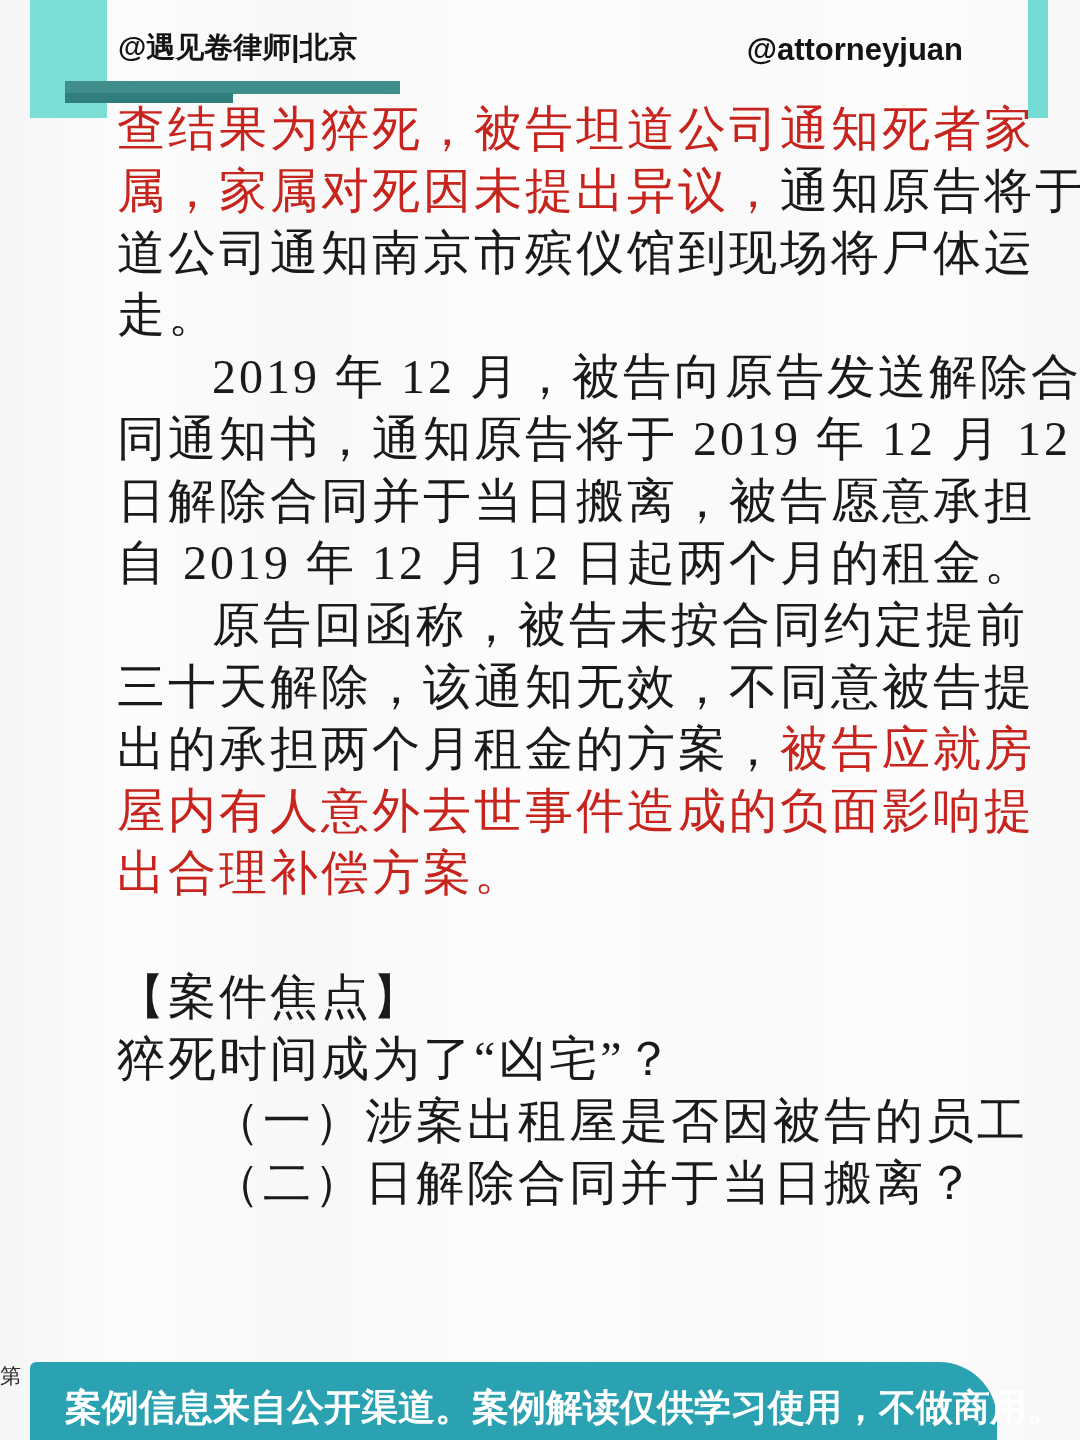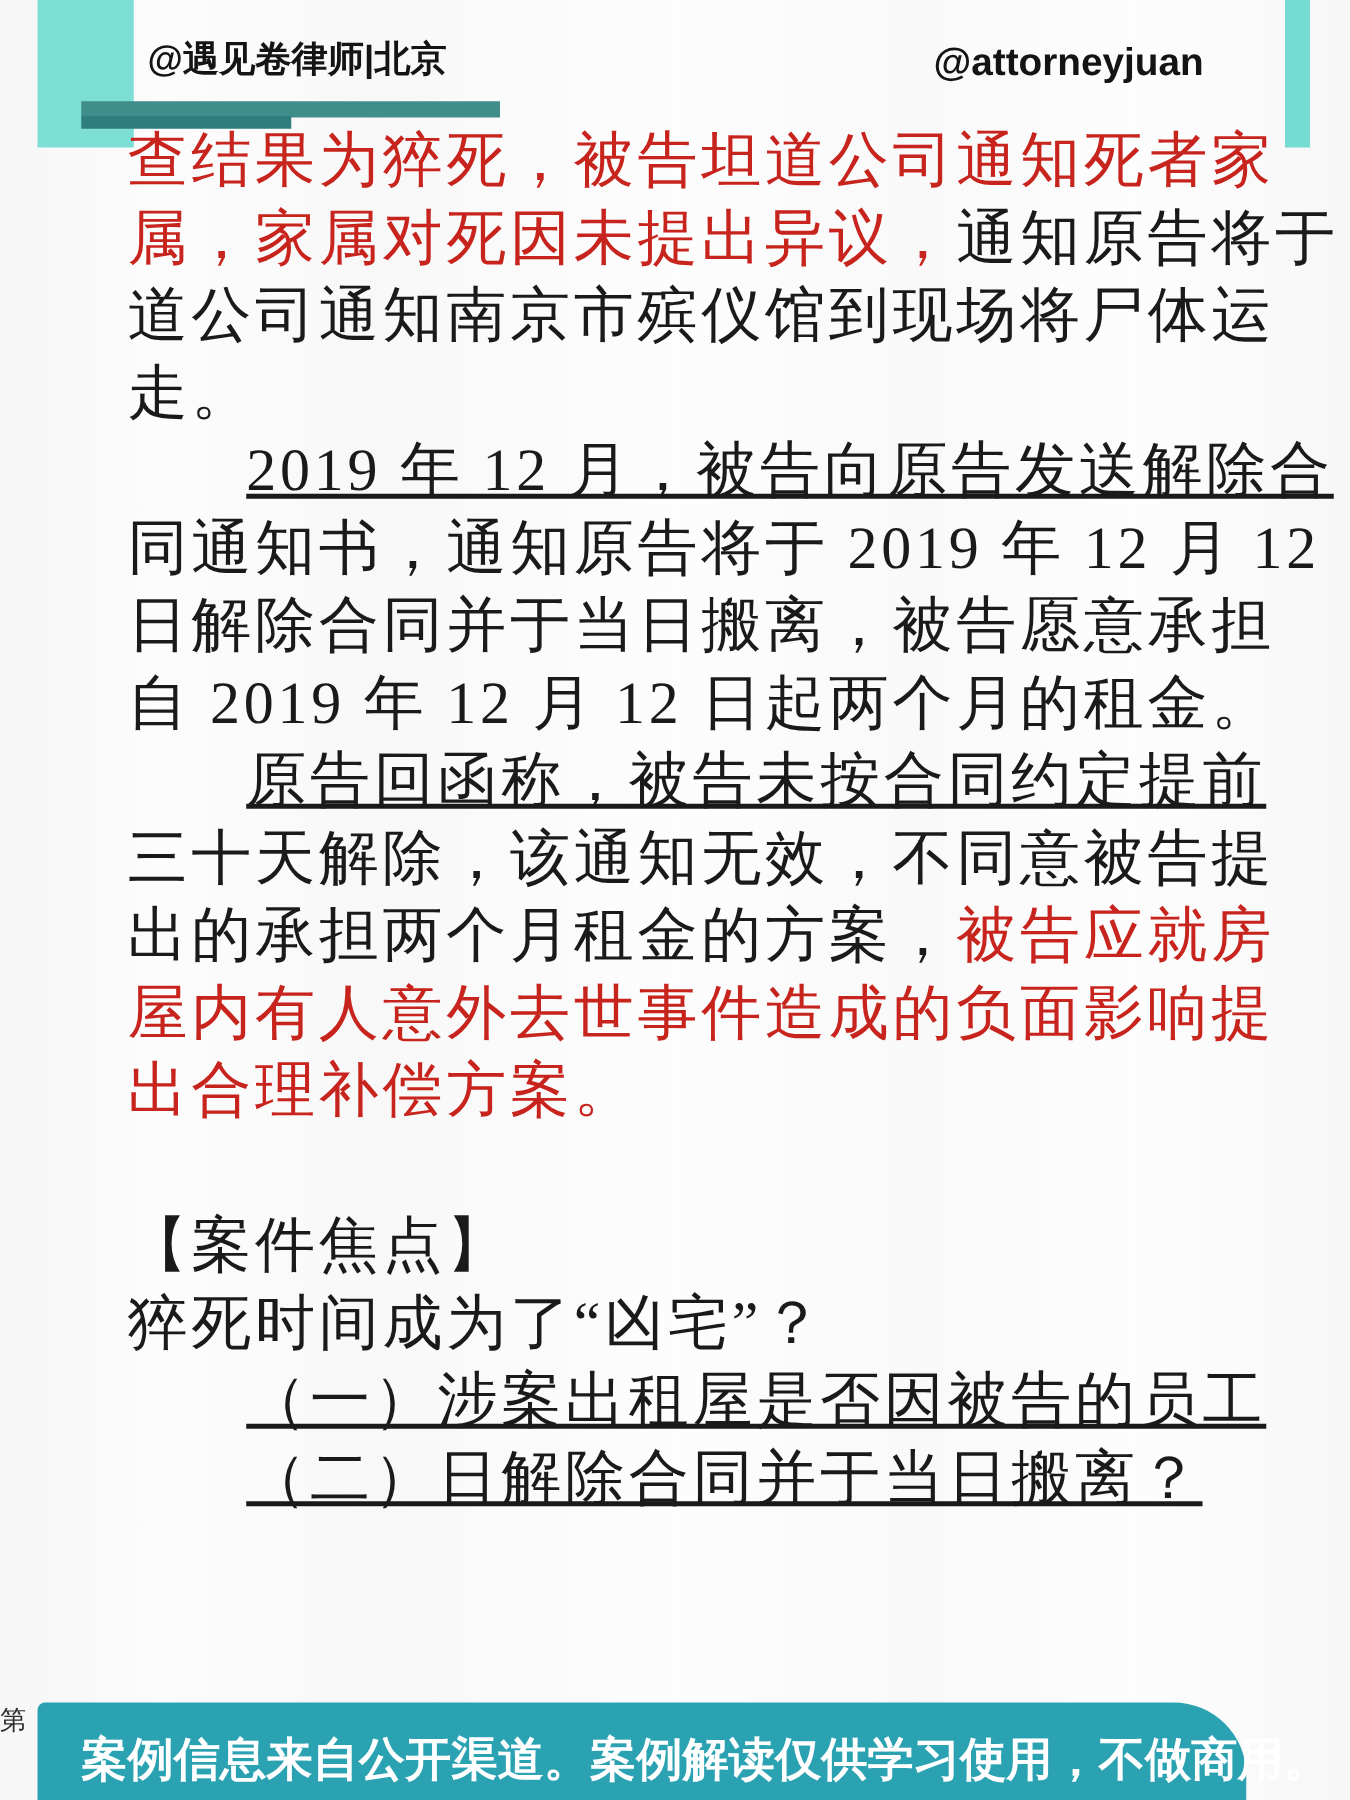--- a/index.html
+++ b/index.html
@@ -31,26 +31,26 @@
   }
   .title-bar {
     position:absolute; left:65px; top:81px; width:335px; height:13px;
     background:#3f8e8c;
   }
   .title-bar-shadow {
     position:absolute; left:65px; top:93px; width:168px; height:10px;
     background:#2f7d7d;
   }
   .body-text {
-    position:absolute; left:102px; top:98px; width:930px;
+    position:absolute; left:117px; top:98px; width:930px;
     font-size:48px; line-height:62px; letter-spacing:3px;
     color:#1a1a1a;
   }
   .line { height:62px; white-space:nowrap; }
-  .line.indent { padding-left:95px;text-decoration:underline; }
+  .line.indent { padding-left:95px; }
   .gap { height:62px; }
   .seg-red { color:#c8241e; }
   .seg-black { color:#1a1a1a; }
   .page-indicator {
     position:absolute; left:0; top:1362px; width:100%;
     text-align:left; font-size:21px; letter-spacing:7px;
     color:#2b2b2b;
   }
   .disclaimer-bar {
     position:absolute; left:30px; top:1362px; width:947px; height:92px;

